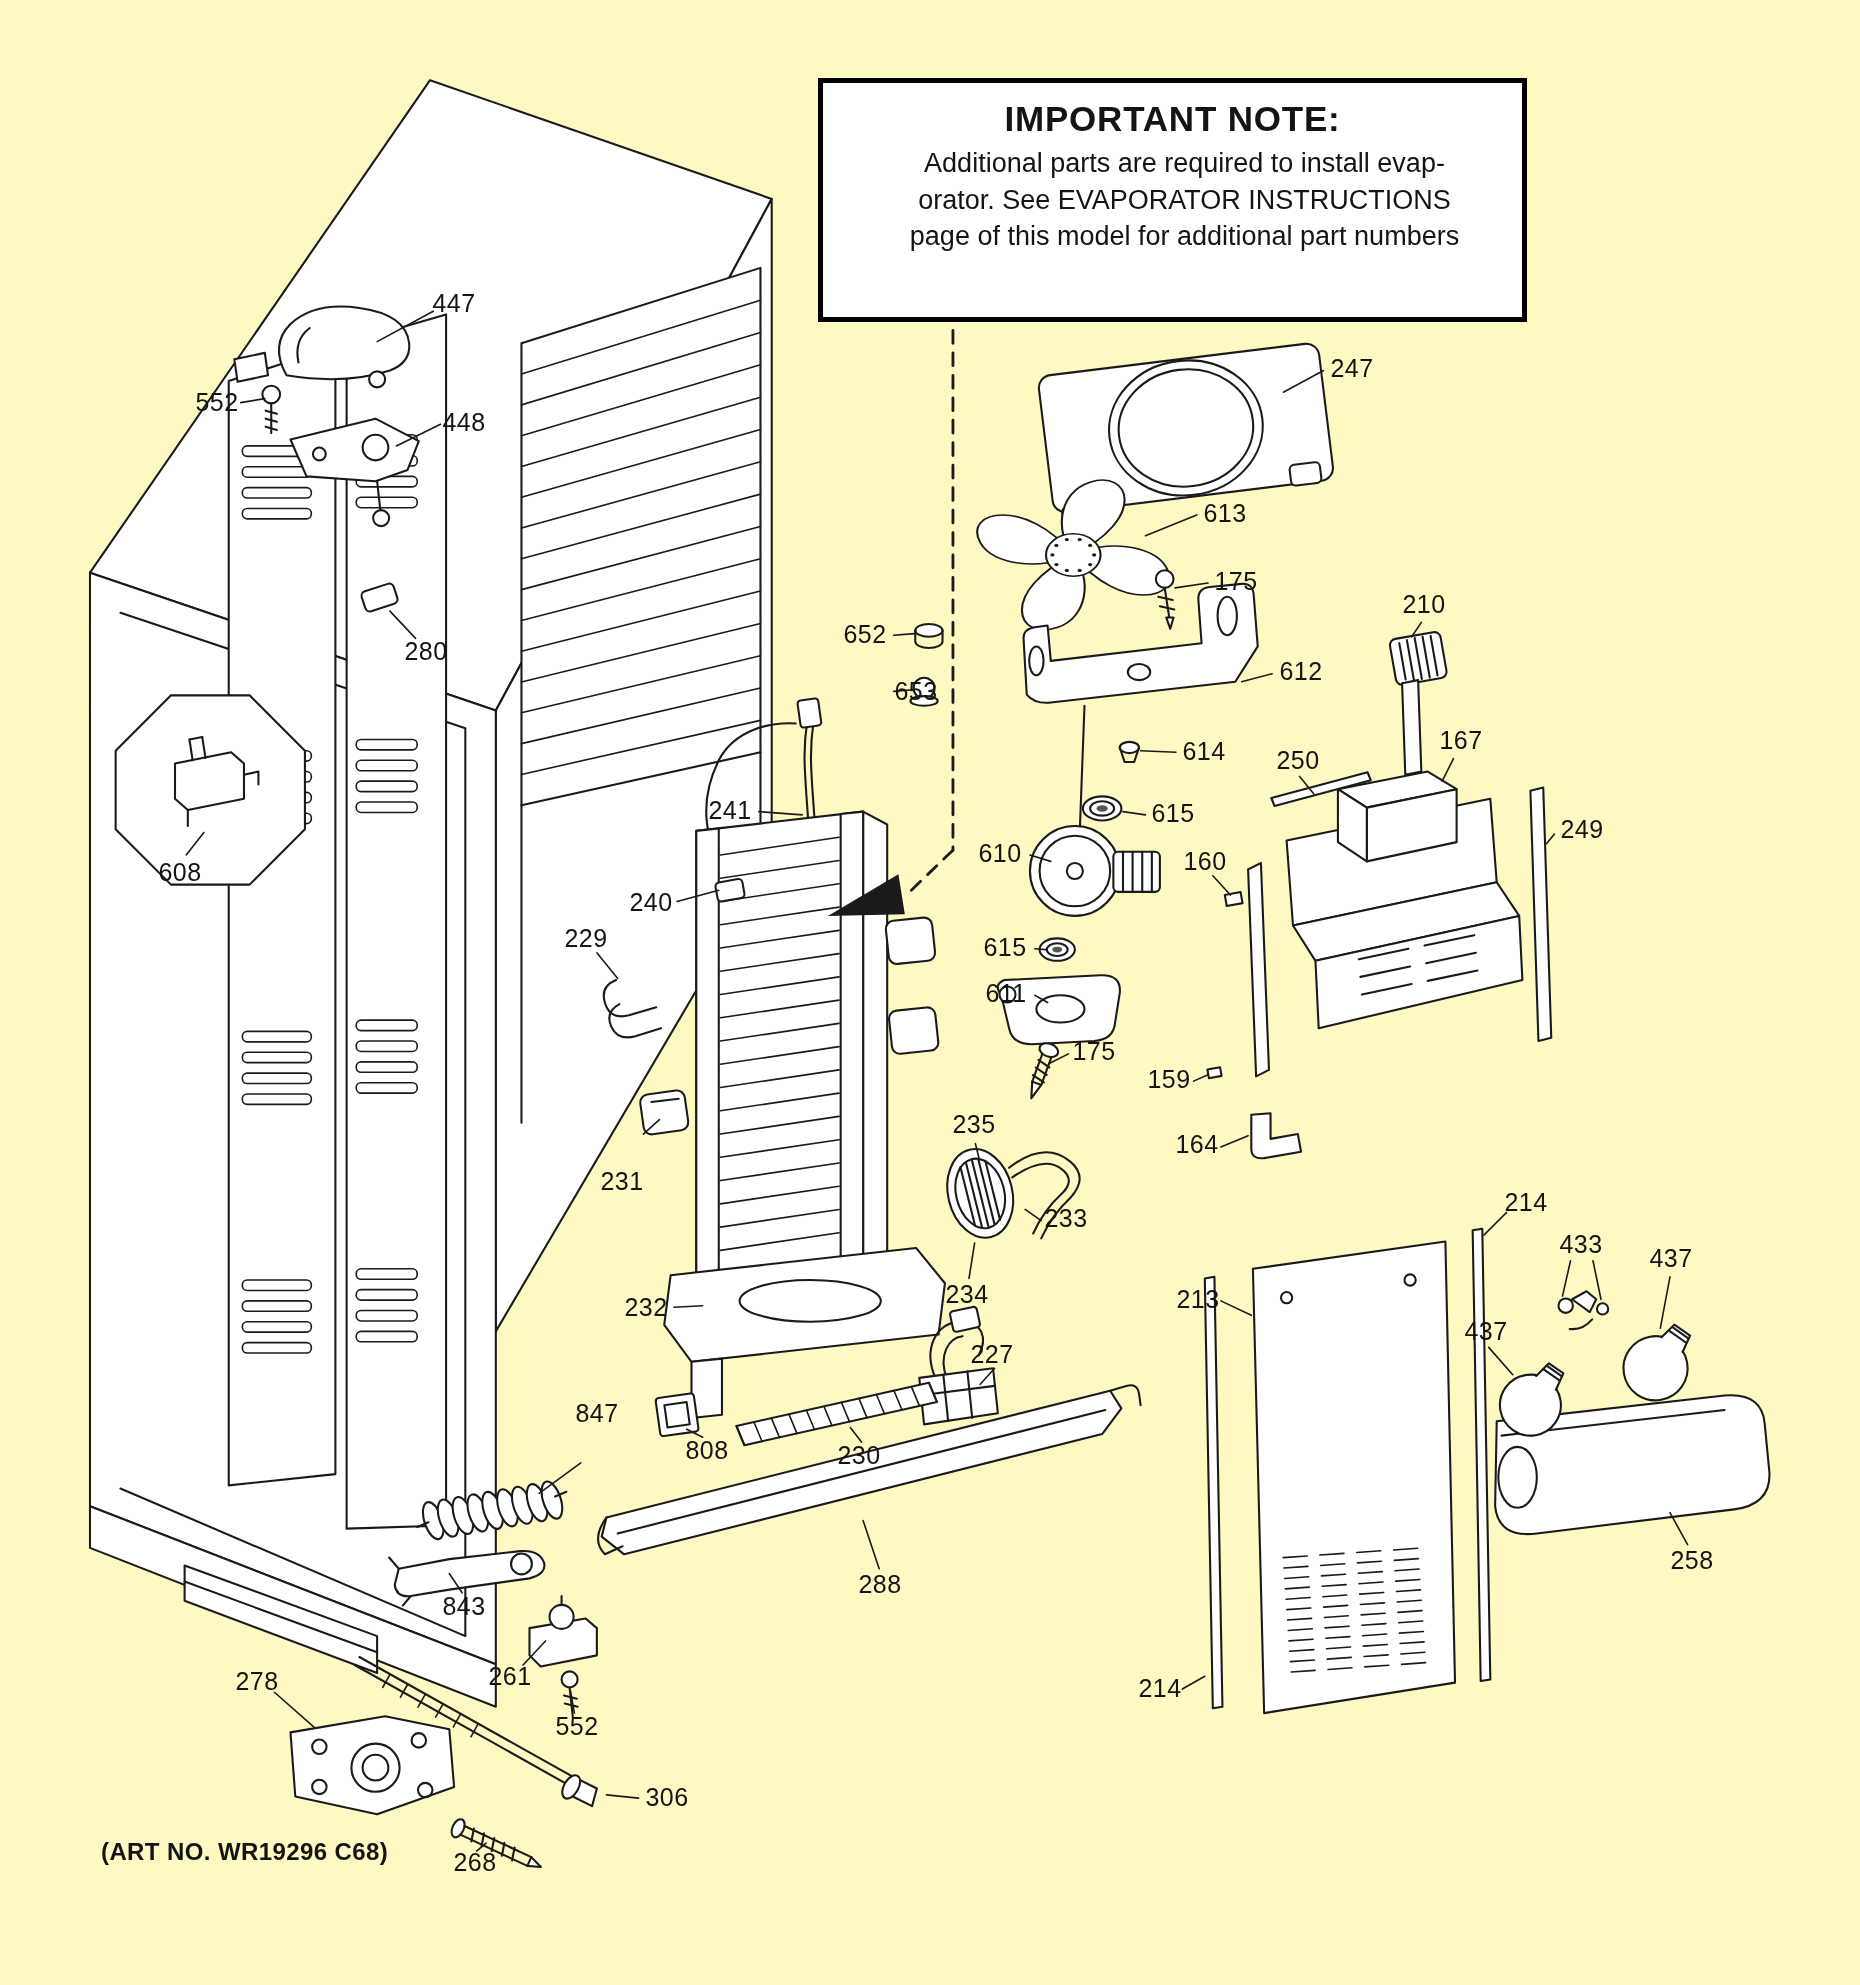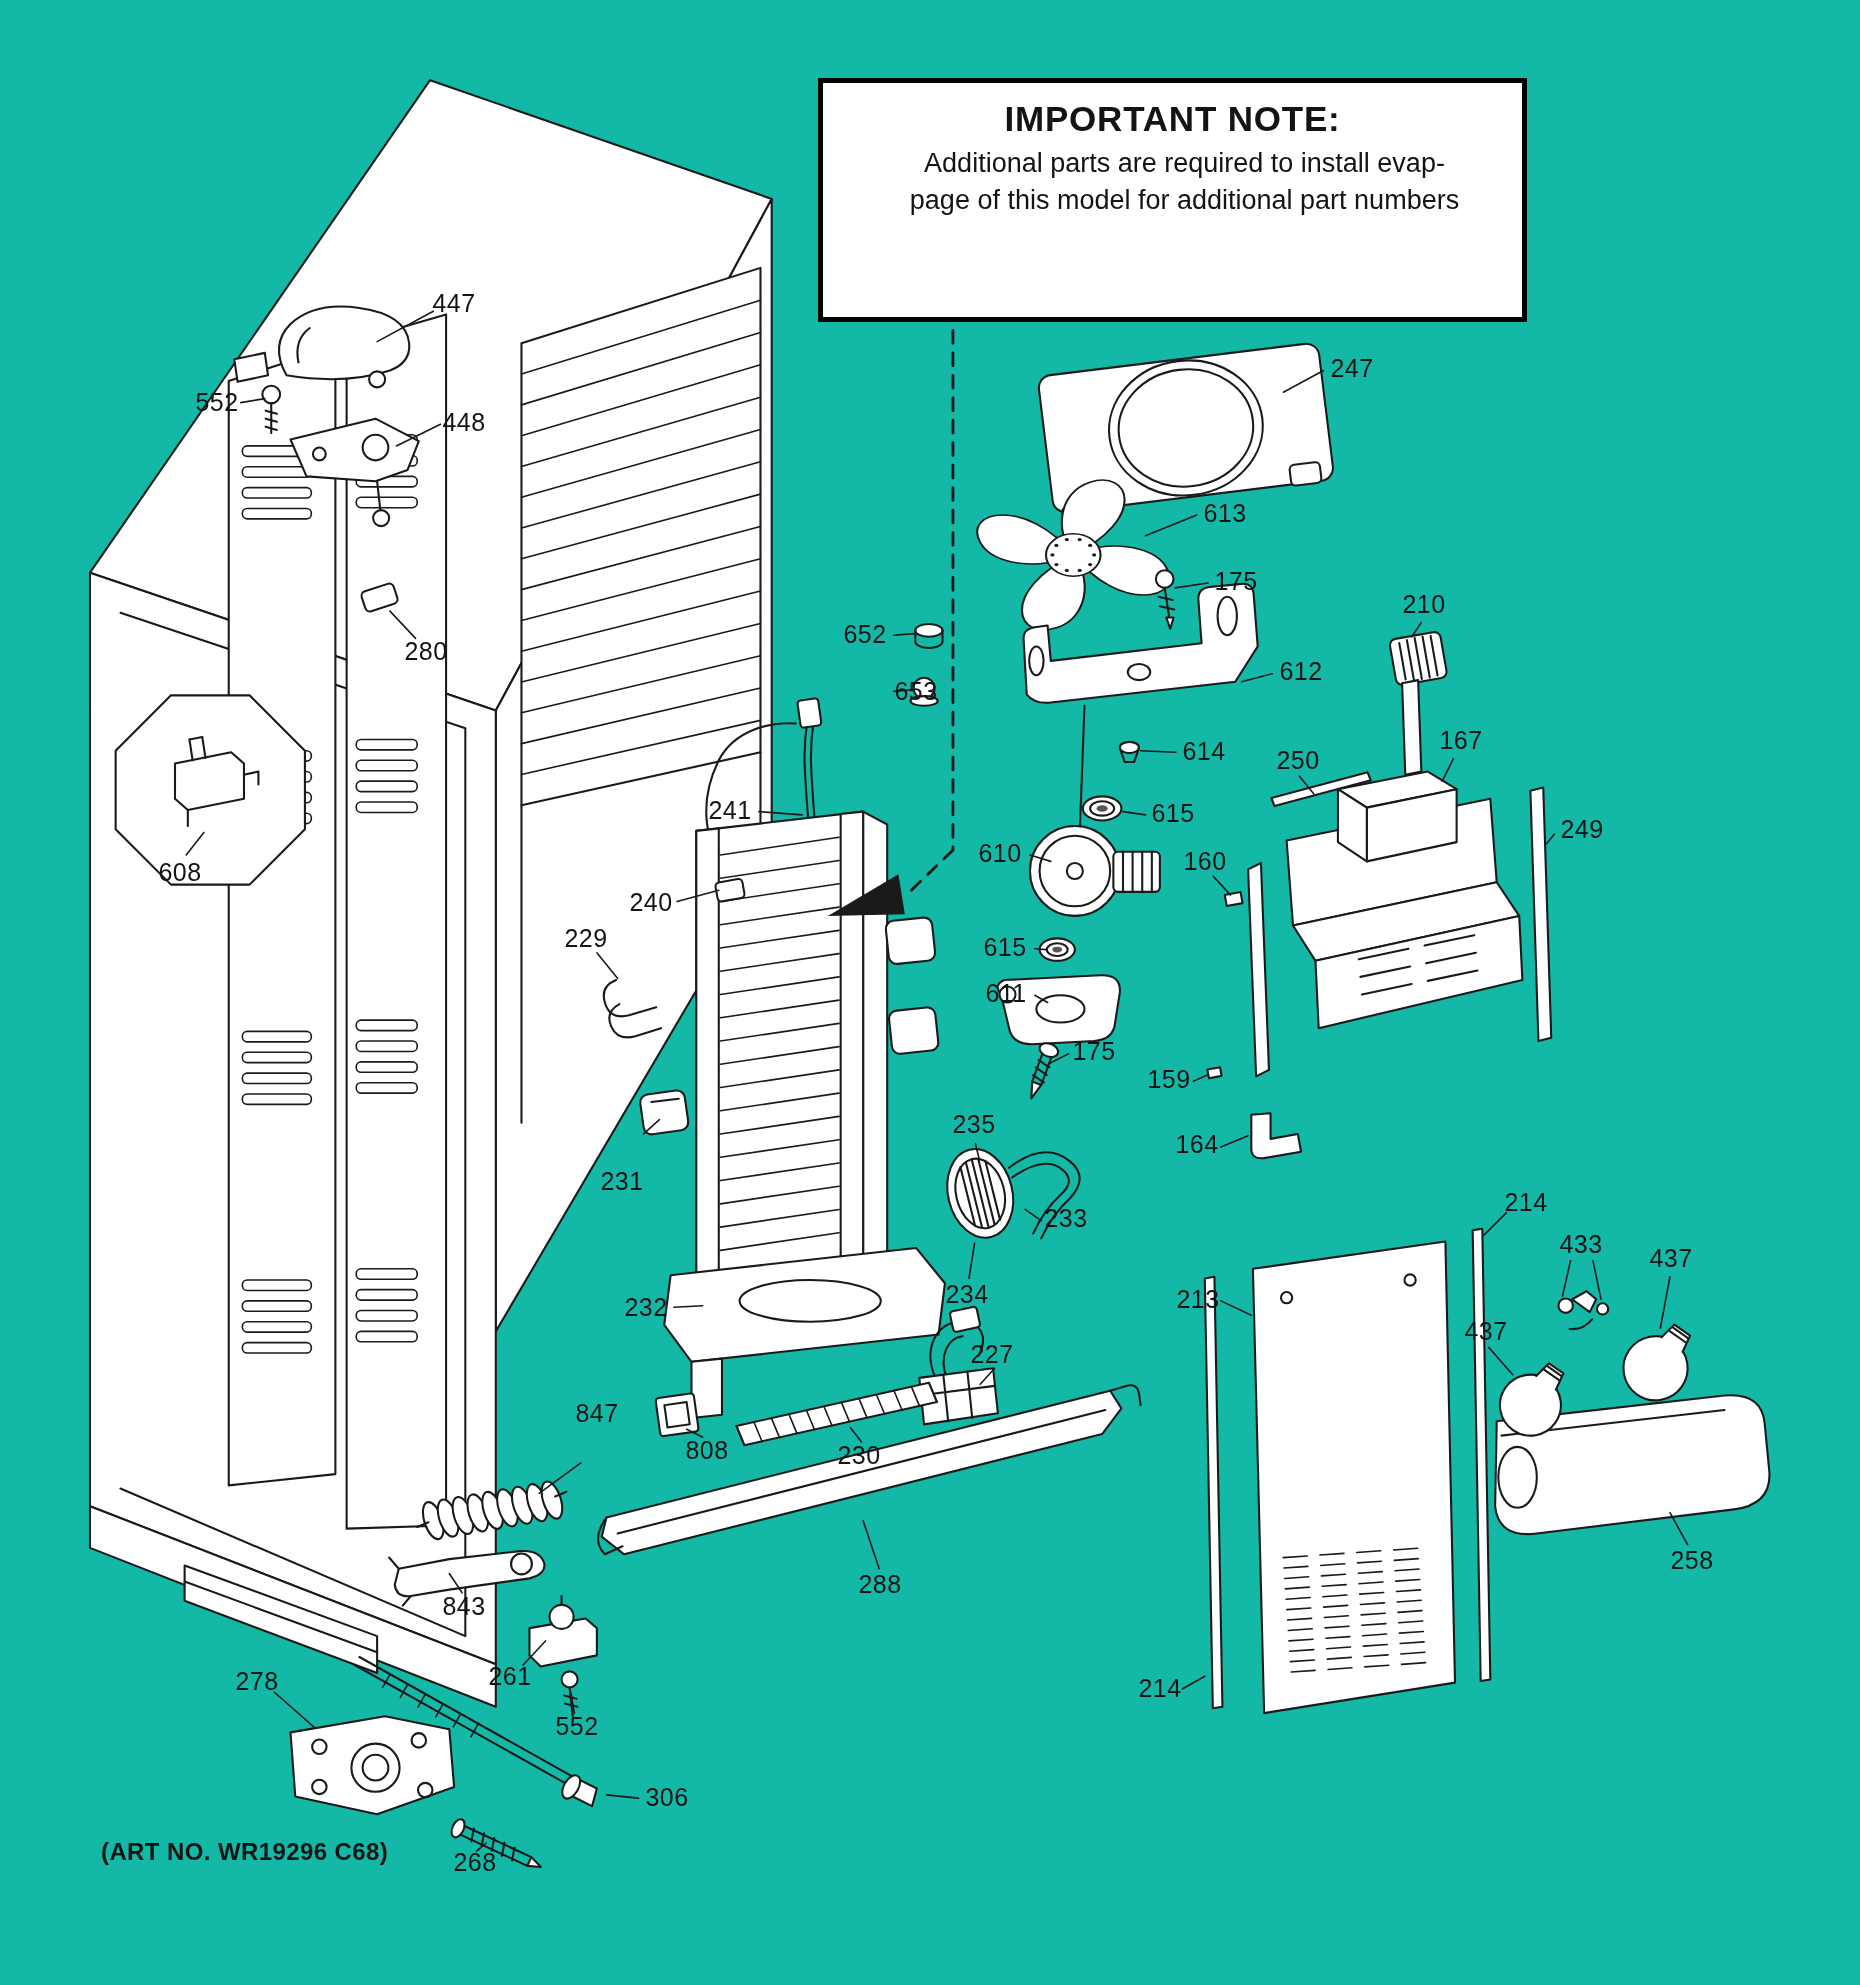--- a/index.html
+++ b/index.html
@@ -1,16 +1,16 @@
 <!DOCTYPE html>
 <html style="font-size:13px"><head>
 <meta charset="utf-8">
 <style>
   html,body{margin:0;padding:0;background:#e9e9e9;}
-  .page{position:relative;width:1861px;height:1985px;background:#14b8a6;
+  .page{position:relative;width:1861px;height:1985px;background:#fef9c3;
         font-family:"Liberation Sans",sans-serif;color:#141414;overflow:hidden;}
   .diagram-svg{position:absolute;left:0;top:0;}
   .labels-layer{position:absolute;left:0;top:0;width:100%;height:100%;pointer-events:none;}
   .part-label{position:absolute;transform:translate(-50%,-50%);font-size:25px;
               letter-spacing:0.4px;color:#141414;white-space:nowrap;}
   .note-box{position:absolute;left:818px;top:78px;width:709px;height:244px;
             border:5.6px solid #000;background:#fff;box-sizing:border-box;text-align:center;}
   .note-title{font-size:35px;font-weight:bold;margin-top:16px;letter-spacing:0.8px;}
   .note-body{margin-top:6.4px;margin-left:24px;}
   .note-line{font-size:27px;line-height:1.34;}
@@ -568,20 +568,21 @@
         <line x1="796" y1="2242" x2="756" y2="2238"></line>
         <line x1="594" y1="2308" x2="606" y2="2298"></line>
       </g>
     </g>
   </svg>
 
   <div class="note-box">
     <div class="note-title">IMPORTANT NOTE:</div>
     <div class="note-body">
       <div class="note-line">Additional parts are required to install evap-</div>
+      <div class="note-line">orator.  See EVAPORATOR INSTRUCTIONS</div>
       <div class="note-line">page of this model for additional part numbers</div>
     </div>
   </div>
 
   <div class="labels-layer">
       <div class="part-label" style="left: 454px; top: 303px;">447</div>
       <div class="part-label" style="left: 217px; top: 402px;">552</div>
       <div class="part-label" style="left: 464px; top: 422px;">448</div>
       <div class="part-label" style="left: 426px; top: 651px;">280</div>
       <div class="part-label" style="left: 180px; top: 872px;">608</div>

